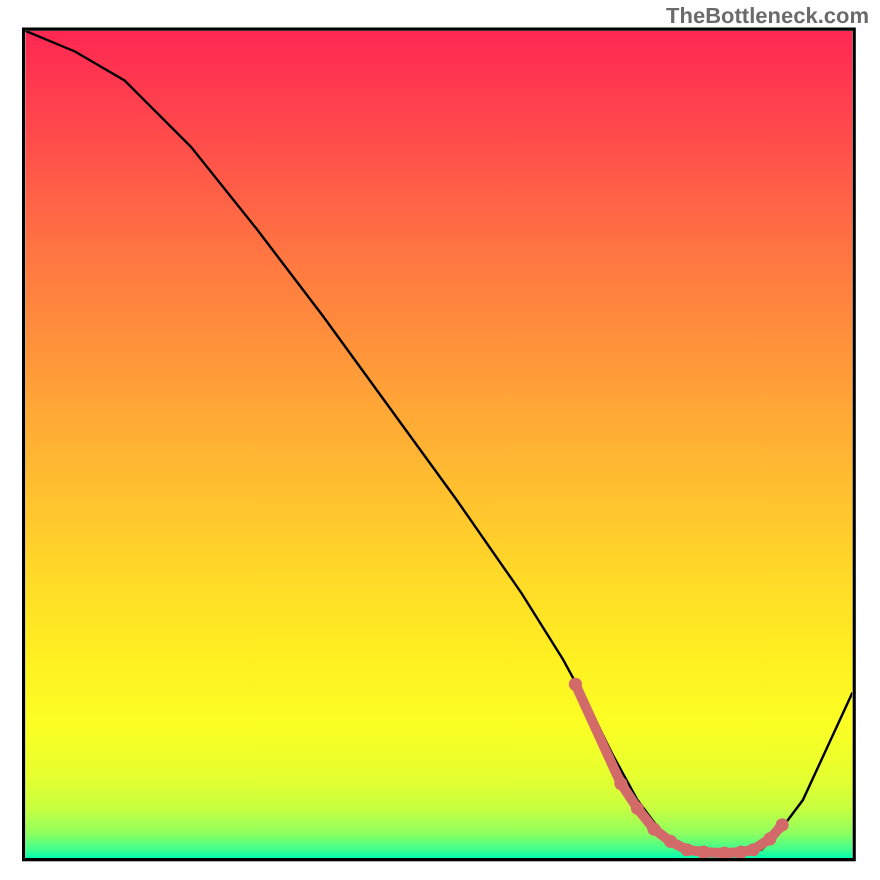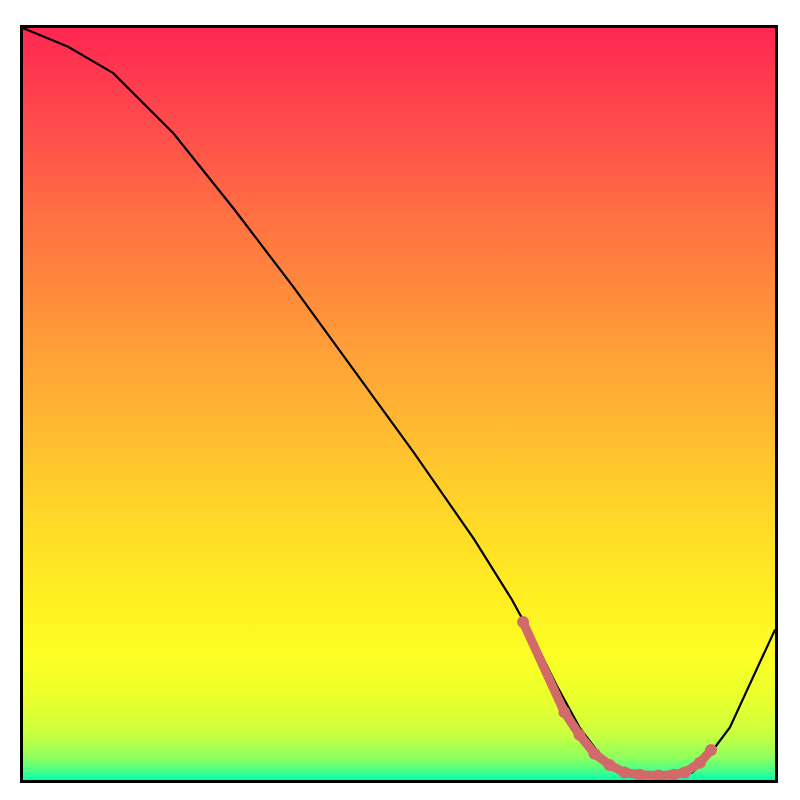--- a/index.html
+++ b/index.html
@@ -60,20 +60,21 @@
     position: absolute;
     inset: 0;
     width: 100%;
     height: 100%;
   }
 </style>
 </head>
 <body>
 
 <div class="container">
+  <div class="watermark">TheBottleneck.com</div>
 
   <div class="plot-area">
     <div class="gradient-bg"></div>
     <svg class="overlay" viewBox="0 0 752 752" preserveAspectRatio="none">
       <path id="curve-path" fill="none" stroke="#000000" stroke-width="2.2" d="M0.00 0.00 L45.12 18.80 L90.24 45.12 L150.40 105.28 L210.56 180.48 L270.72 259.44 L330.88 342.16 L391.04 424.88 L451.20 511.36 L488.80 571.52 L511.36 612.88 L533.92 658.00 L556.48 699.36 L579.04 729.44 L601.60 744.48 L624.16 748.24 L646.72 748.24 L669.28 744.48 L684.32 729.44 L706.88 699.36 L752.00 601.60"></path>
       <g id="markers-group">
           <line x1="676.80" y1="734.70" x2="688.08" y2="721.92" stroke="#d36a6a" stroke-width="9" stroke-linecap="round"></line>
           <line x1="661.76" y1="744.48" x2="676.80" y2="734.70" stroke="#d36a6a" stroke-width="9" stroke-linecap="round"></line>
           <line x1="650.48" y1="746.74" x2="661.76" y2="744.48" stroke="#d36a6a" stroke-width="9" stroke-linecap="round"></line>
           <line x1="635.44" y1="747.49" x2="650.48" y2="746.74" stroke="#d36a6a" stroke-width="9" stroke-linecap="round"></line>

